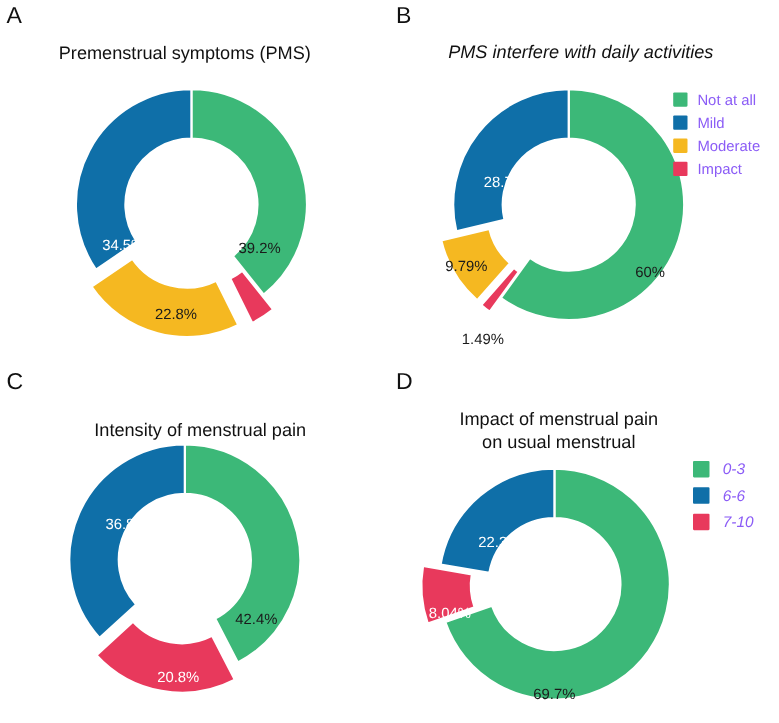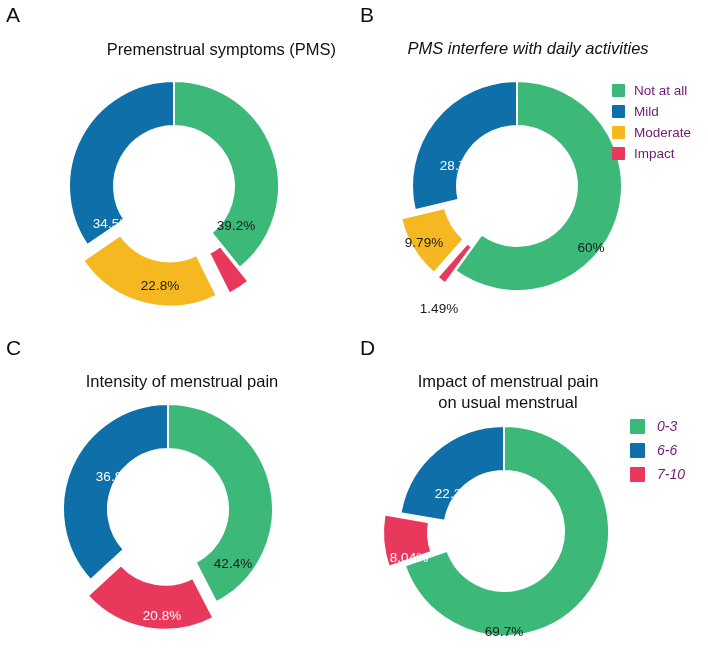--- a/index.html
+++ b/index.html
@@ -47,23 +47,23 @@
     position: absolute;
     top: 39px;
     left: 0;
     width: 354px;
     text-align: center;
     font-size: 16.5px;
     font-weight: 400;
     color: #111111;
     line-height: 1.28;
   }
-  #panel-A .panel-title { padding-right: 18px; width: 336px; text-align: right; }
+  #panel-A .panel-title { padding-right: 18px; width: 336px; }
   #panel-B .panel-title { top: 38px; padding-right: 6px; width: 348px; font-style: italic; }
-  #panel-C .panel-title { top: 42px; padding-left: 10px; width: 344px; }
+  #panel-C .panel-title { top: 52px; padding-left: 10px; width: 344px; }
   #panel-D .panel-title { top: 42px; padding-right: 46px; width: 308px; }
 
   .chart-holder {
     position: absolute;
   }
   #panel-A .chart-holder { left: 44px;  top: 66px; }
   #panel-B .chart-holder { left: 28px;  top: 66px; }
   #panel-C .chart-holder { left: 38px;  top: 62px; }
   #panel-D .chart-holder { left: 20px;  top: 90px; }
 
@@ -99,21 +99,21 @@
     border-radius: 1px;
   }
   #legend-d .legend-swatch {
     width: 15px;
     height: 15px;
     flex: 0 0 15px;
     margin-right: 12px;
   }
   .legend-text {
     font-size: 13.5px;
-    color: #701a75;
+    color: #8b5cf6;
     white-space: nowrap;
     line-height: 1;
   }
   #legend-d .legend-text { font-size: 14px; }
 </style>
 </head>
 <body>
 
 <div class="figure">
 

